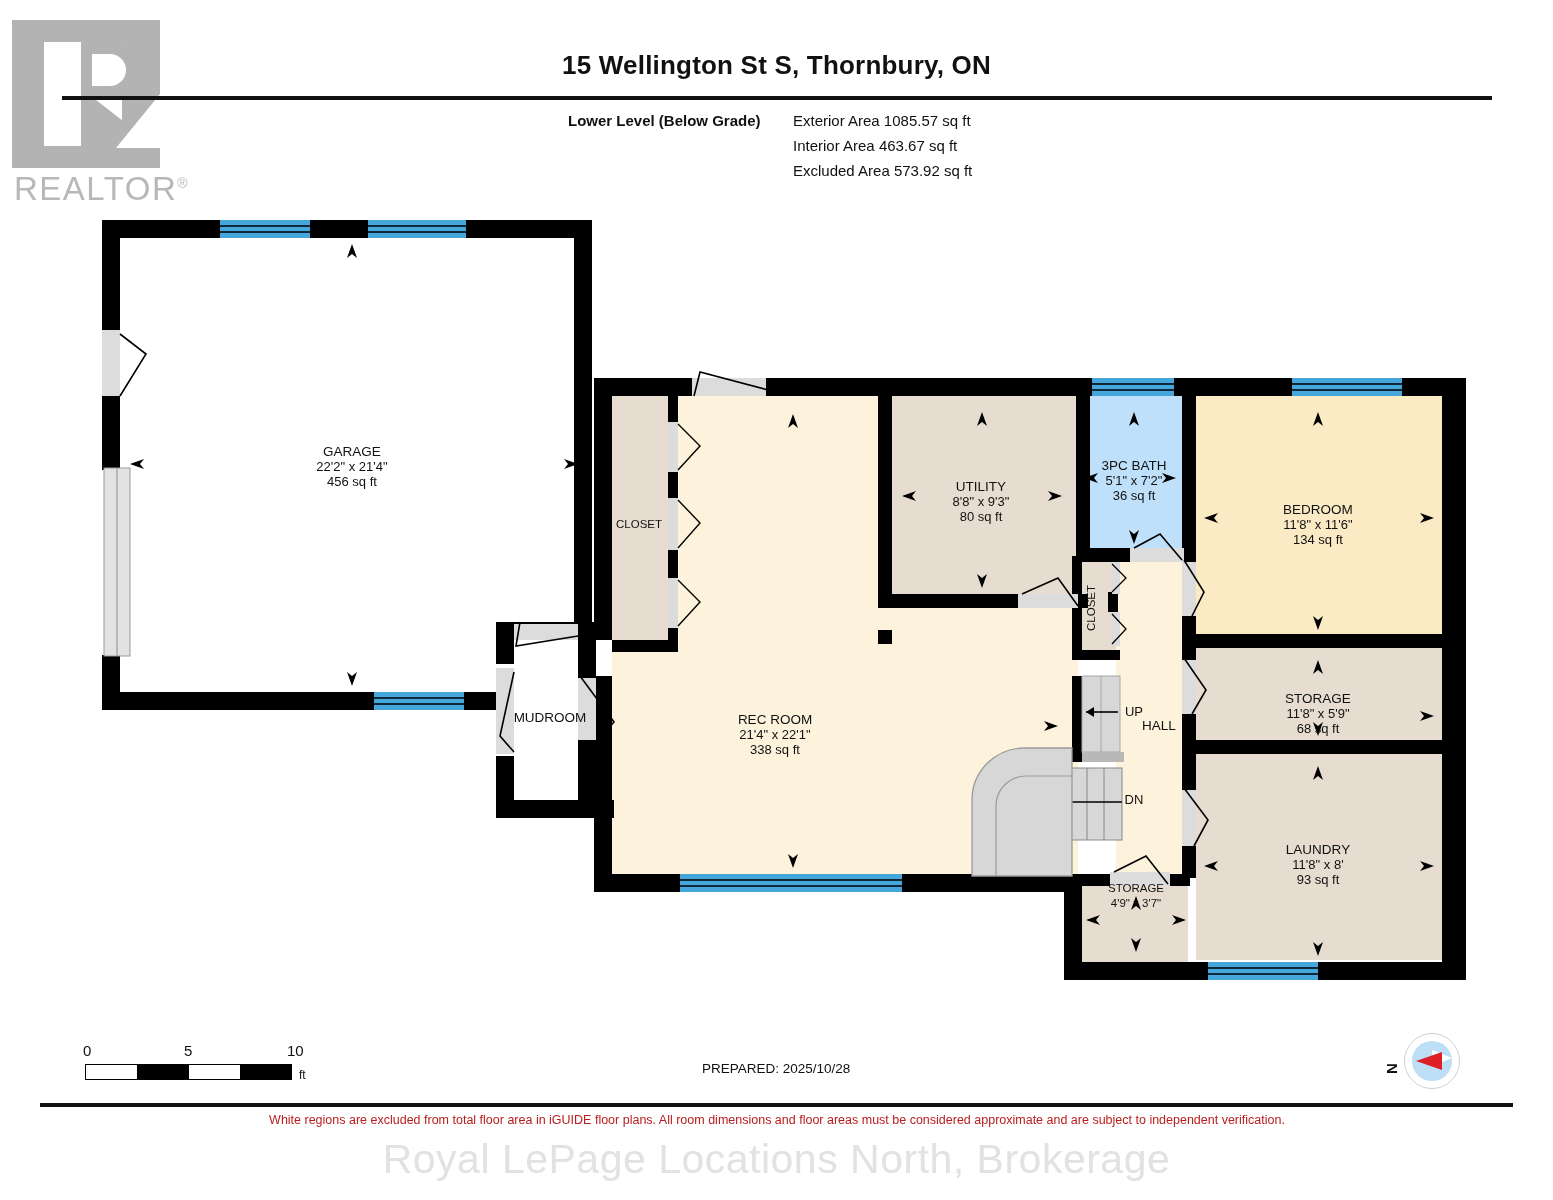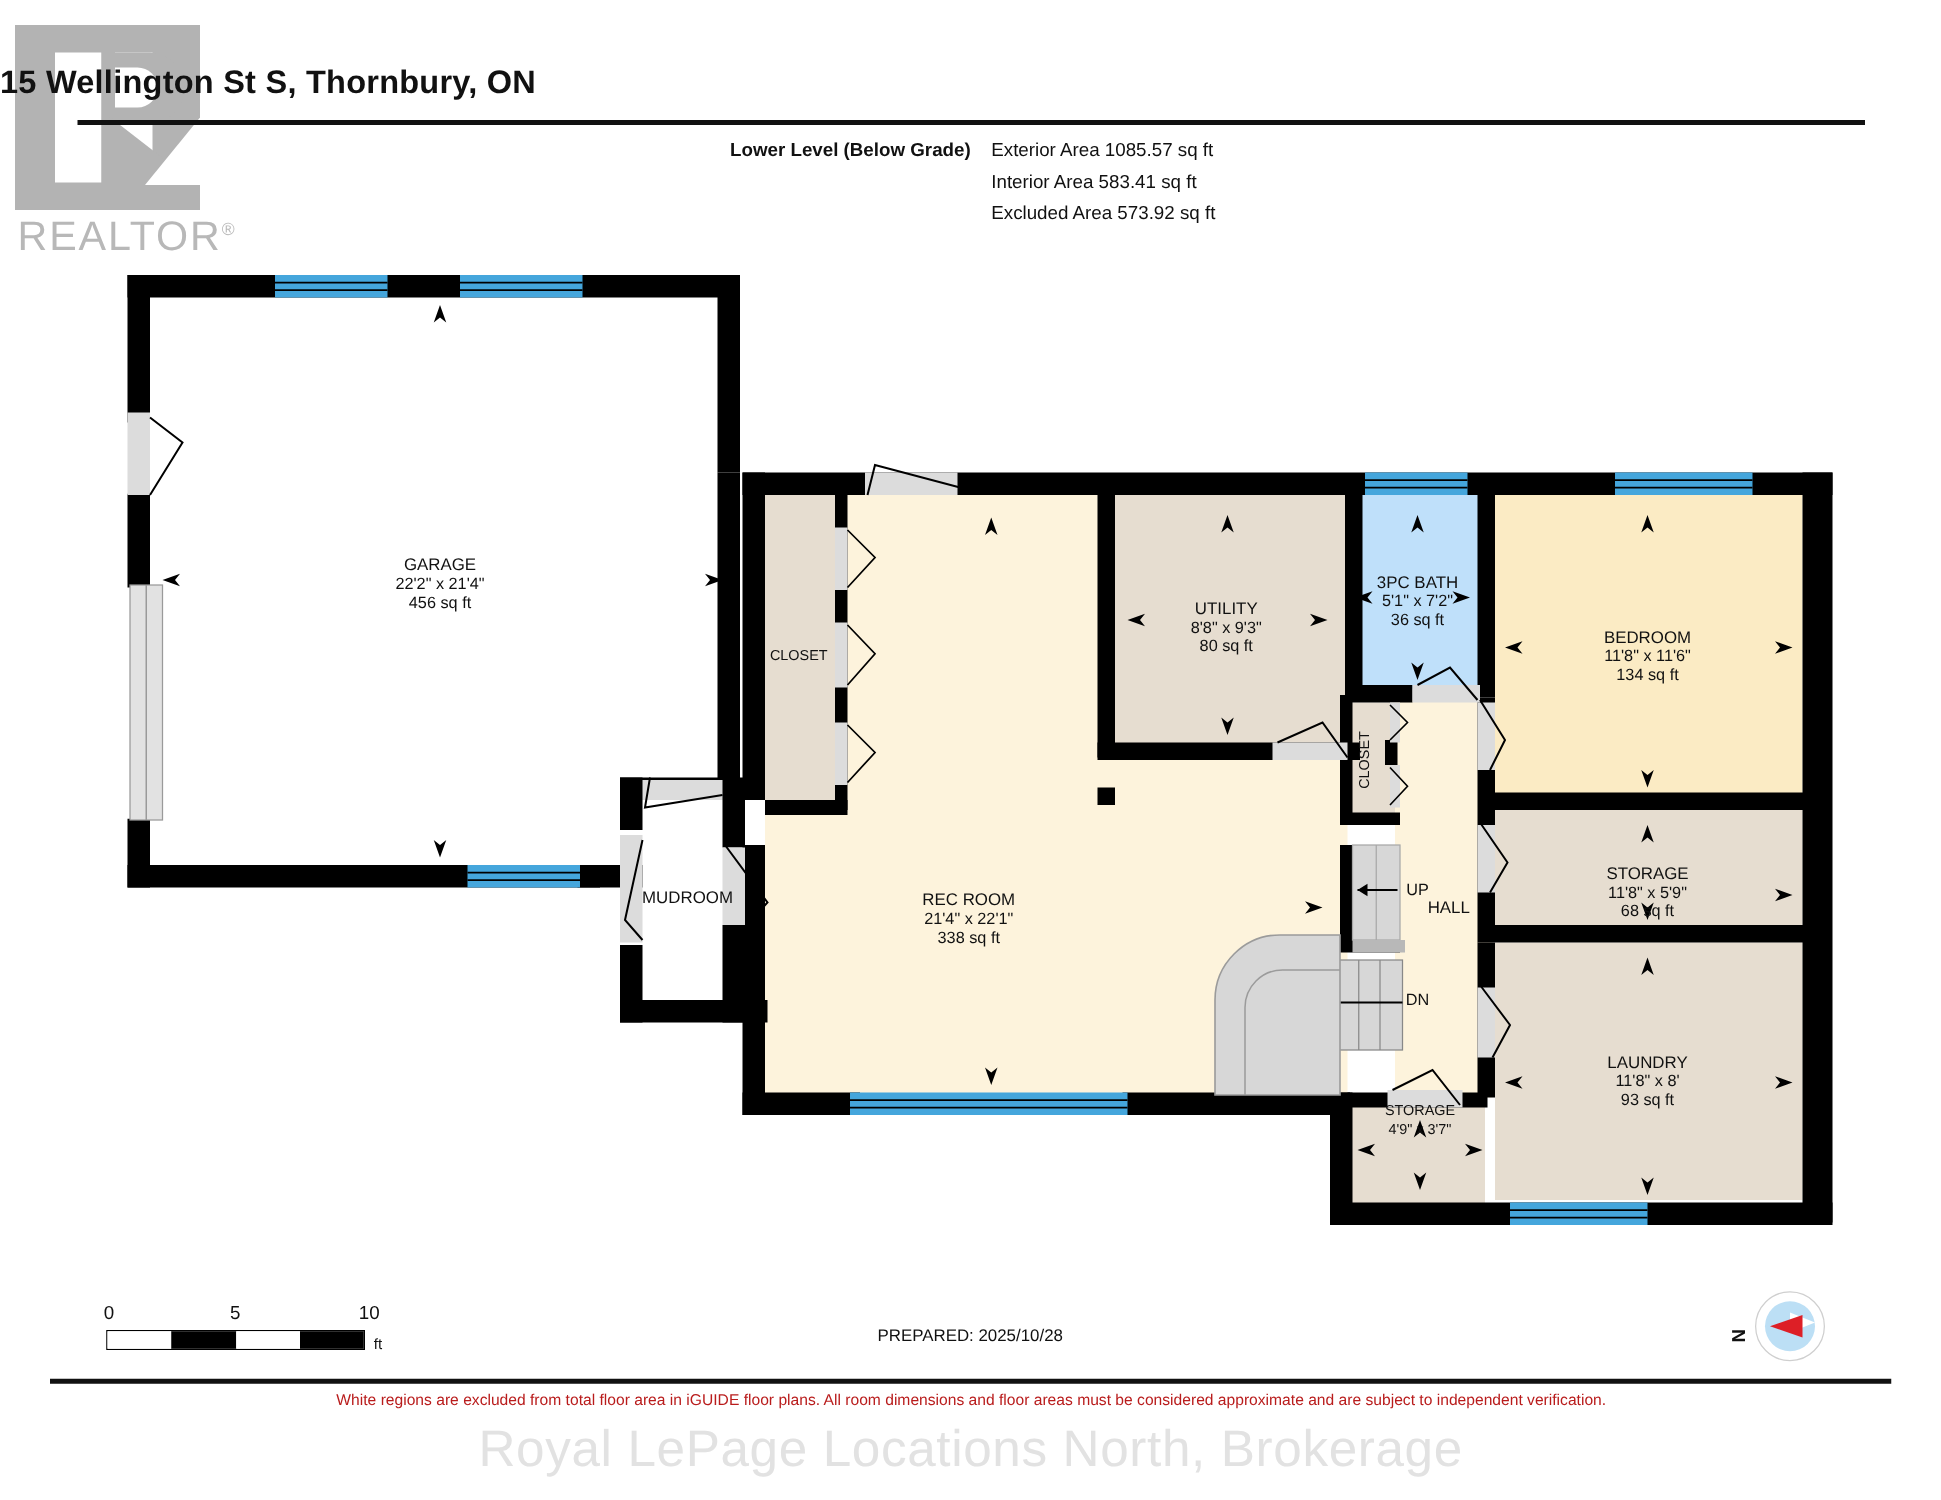--- a/index.html
+++ b/index.html
@@ -12,25 +12,25 @@
   #realtor-logo .stem{position:absolute;left:80px;top:22px;width:30px;height:104px;background:#ffffff;}
   #realtor-logo .bowl{position:absolute;left:80px;top:22px;width:56px;height:56px;border-radius:0 28px 28px 0;background:#b3b3b3;}
   #realtor-logo .bowl-in{position:absolute;left:80px;top:34px;width:34px;height:32px;border-radius:0 16px 16px 0;background:#ffffff;}
   #realtor-logo .diag{position:absolute;left:74px;top:60px;width:72px;height:68px;background:#b3b3b3;
         clip-path:polygon(0% 18%,100% 100%,100% 100%,0% 100%);}
   #realtor-logo .diag-w{position:absolute;left:104px;top:74px;width:44px;height:54px;background:#ffffff;
         clip-path:polygon(100% 0%,100% 100%,0% 100%);}
   #realtor-logo .word{position:absolute;left:2px;top:150px;font-size:33px;letter-spacing:1.5px;color:#b8b8b8;font-family:"Liberation Sans",sans-serif;}
   #realtor-logo .word sup{font-size:14px;}
 
-  #page-title{position:absolute;left:0;top:50px;width:1553px;font-size:26px;font-weight:bold;letter-spacing:.2px;}
+  #page-title{position:absolute;left:0;top:50px;width:1553px;text-align:center;font-size:26px;font-weight:bold;letter-spacing:.2px;}
   #title-rule{position:absolute;left:62px;top:96px;width:1430px;height:4px;background:#111;}
 
   #summary{position:absolute;left:568px;top:108px;font-size:15px;line-height:25px;}
-  #summary .lvl{position:absolute;left:16px;top:0;font-weight:bold;white-space:nowrap;}
+  #summary .lvl{position:absolute;left:0;top:0;font-weight:bold;white-space:nowrap;}
   #summary .areas{position:absolute;left:225px;top:0;white-space:nowrap;}
 
   
   #plan{position:absolute;left:0;top:0;width:1553px;height:1200px;}
 
   
   #scalebar{position:absolute;left:85px;top:1064px;width:205px;height:14px;border:1px solid #000;display:flex;}
   #scalebar div{height:100%;}
   .sb-w{background:#ffffff;flex:1;}
   .sb-b{background:#000000;flex:1;}
@@ -75,21 +75,21 @@
   <div class="word"><span>REALTOR</span><sup>®</sup></div>
 </div>
 
 <div id="page-title">15 Wellington St S, Thornbury, ON</div>
 <div id="title-rule"></div>
 
 <div id="summary">
   <div class="lvl">Lower Level (Below Grade)</div>
   <div class="areas">
     <div>Exterior Area 1085.57 sq ft</div>
-    <div>Interior Area 583.41 sq ft</div>
+    <div>Interior Area 463.67 sq ft</div>
     <div>Excluded Area 573.92 sq ft</div>
   </div>
 </div>
 
 <svg id="plan" viewBox="0 0 1553 1200">
 
   <rect x="118" y="236" width="458" height="458" fill="#ffffff"></rect>
 
   <rect x="513" y="638" width="82" height="160" fill="#ffffff"></rect>
 

